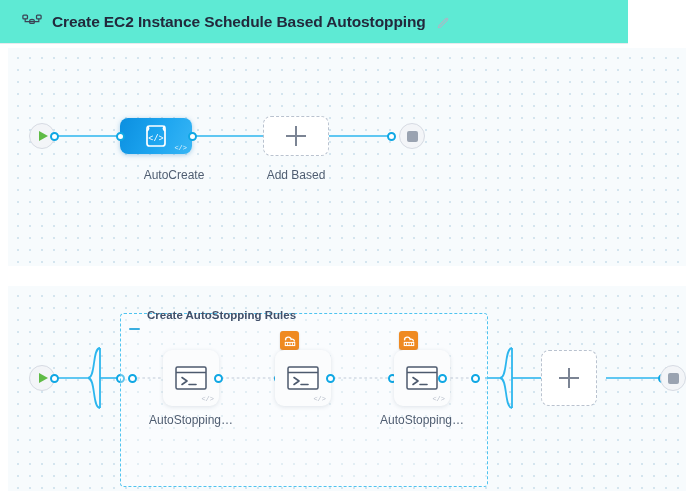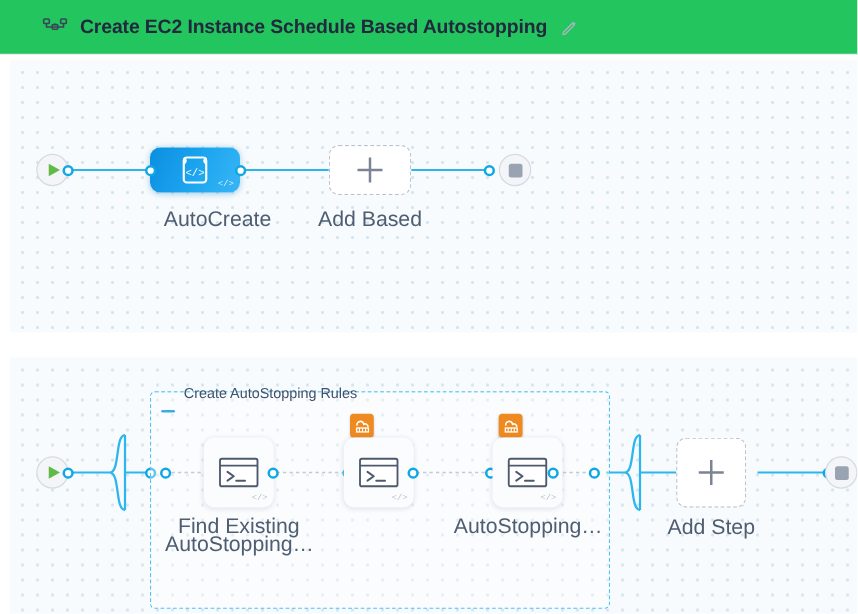--- a/index.html
+++ b/index.html
@@ -6,24 +6,24 @@
     margin: 0; padding: 0;
     width: 686px; height: 491px;
     background: #ffffff;
     font-family: "Liberation Sans", sans-serif;
     overflow: hidden;
   }
   #app { position: relative; width: 686px; height: 491px; background:#fff; }
 
   
   .header {
-    position: absolute; left:0; top:0; width:686px; height:44px;
-    background:#22c55e;
+    position: absolute; left:0; top:0; width:628px; height:44px;
+    background:#5eead4;
     border-bottom:1px solid #e8eaee;
-    display:flex; align-items:center; padding-left:34px; box-sizing:border-box;
+    display:flex; align-items:center; padding-left:22px; box-sizing:border-box;
   }
   .hdr-icon { width:20px; height:20px; margin-right:10px; flex:0 0 auto; display:block; }
   .hdr-title {
     font-size:15.5px; font-weight:bold; color:#22293c; letter-spacing:-0.1px;
     white-space:nowrap;
   }
   .hdr-edit { margin-left:11px; width:14px; height:14px; display:block; flex:0 0 auto; cursor:pointer; }
 
   
   .canvas {
@@ -37,21 +37,21 @@
   #canvas-steps  { top:286px; height:205px; }
 
   
   .term-node {
     position:absolute; width:56px; height:56px; border-radius:9px;
     background:#fbfcfd; box-shadow:0 1px 4px rgba(40,60,90,.13);
     display:flex; align-items:center; justify-content:center;
   }
   .node-label {
     position:absolute; width:118px; text-align:center;
-    font-size:17px; color:#4f5d71; line-height:15px;
+    font-size:12px; color:#4f5d71; line-height:15px;
   }
   .port {
     position:absolute; width:9px; height:9px; border-radius:50%;
     background:#fff; border:2px solid #0fa7e4; box-sizing:border-box;
   }
   .endcap {
     position:absolute; width:26px; height:26px; border-radius:50%;
     background:#f3f5f8; border:1px solid #d6dbe3; box-sizing:border-box;
     display:flex; align-items:center; justify-content:center;
   }
@@ -188,35 +188,34 @@
     </svg>
 
     <div class="endcap" style="left:21px; top:79px;">
       <div class="play-tri"></div>
     </div>
     <div class="port" style="left:42px; top:87.5px;"></div>
     <div class="port" style="left:108px; top:87.5px;"></div>
 
     <div class="group-box" style="left:112px; top:27px; width:368px; height:174px;"></div>
     <div class="group-collapse" style="left:121px; top:42px;"></div>
-    <div class="group-title" style="left:139px; top:23px;">Create AutoStopping Rules</div>
+    <div class="group-title" style="left:139px; top:23px;font-weight:bold;">Create AutoStopping Rules</div>
 
     <div class="port" style="left:120px; top:87.5px;"></div>
     <div class="term-node" style="left:155px; top:64px;">
       <svg width="34" height="26" viewBox="0 0 34 26">
         <rect x="2" y="2" width="30" height="22" rx="1.5" fill="#fff" stroke="#4d5a6e" stroke-width="1.5"></rect>
         <line x1="2" y1="7.5" x2="32" y2="7.5" stroke="#4d5a6e" stroke-width="1.5"></line>
         <path d="M8 12.5 L13 16 L8 19.5" fill="none" stroke="#4d5a6e" stroke-width="1.6" stroke-linecap="round" stroke-linejoin="round"></path>
         <line x1="15" y1="19.5" x2="22" y2="19.5" stroke="#4d5a6e" stroke-width="1.6" stroke-linecap="round"></line>
       </svg>
       <span class="node-corner">&lt;/&gt;</span>
     </div>
     <div class="port" style="left:206px; top:87.5px;"></div>
     <div class="node-label" style="left:124px; top:127px;">
-      <div>Find Existing</div>
       <div>AutoStopping…</div>
     </div>
 
     <div class="port" style="left:266px; top:87.5px;"></div>
     <div class="aws-badge" style="left:272px; top:45px;">
       <svg width="14" height="14" viewBox="0 0 16 16">
         <path d="M3 7.4 A3.1 3.1 0 0 1 9.3 6.2 A2.5 2.5 0 0 1 13 8.6" fill="none" stroke="#fff" stroke-width="1.5"></path>
         <rect x="2.6" y="9.6" width="10.8" height="3.6" fill="none" stroke="#fff" stroke-width="1.2"></rect>
         <line x1="5.2" y1="9.6" x2="5.2" y2="13.2" stroke="#fff" stroke-width="1"></line>
         <line x1="8" y1="9.6" x2="8" y2="13.2" stroke="#fff" stroke-width="1"></line>
@@ -258,21 +257,20 @@
     <div class="port" style="left:430px; top:87.5px;"></div>
     <div class="node-label" style="left:355px; top:127px;">
       <div>AutoStopping…</div>
     </div>
 
     <div class="port" style="left:463px; top:87.5px;"></div>
 
     <div class="dashed-box" style="left:533px; top:64px; width:56px; height:56px;">
       <div class="plus"></div>
     </div>
-    <div class="node-label" style="left:502px; top:128px;">Add Step</div>
 
     <div class="port" style="left:650px; top:87.5px;"></div>
     <div class="endcap" style="left:652px; top:79px;">
       <div class="stop-sq"></div>
     </div>
   </div>
 
 </div>
 
 </body></html>

